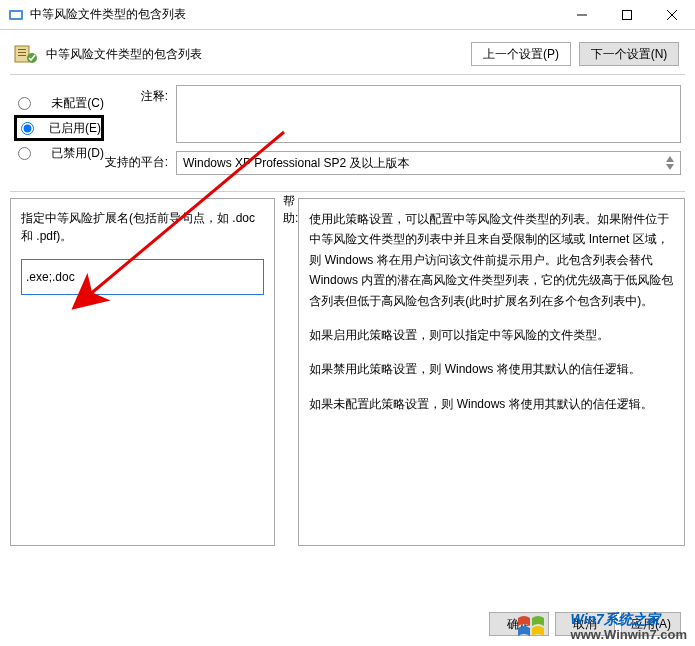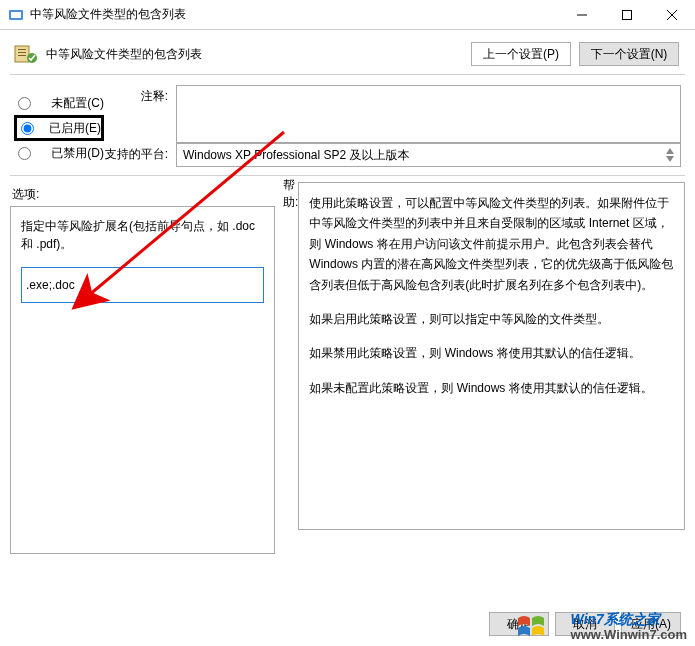--- a/index.html
+++ b/index.html
@@ -21,21 +21,21 @@
 
 .hr { height: 1px; background: #d0d0d0; margin: 0 10px 6px 10px; }
 
 .config-row { display: flex; padding: 0 14px; }
 .radio-col { width: 90px; padding-top: 10px; }
 .radio-item { display: flex; align-items: center; height: 24px; padding-left: 4px; cursor: pointer; justify-content: space-between; }
 .radio-item input { margin-right: 5px; }
 .radio-highlight { border: 3px solid #000; height: 26px; }
 
 .right-col { flex: 1; padding-top: 4px; }
-.field-row { display: flex; }
+.field-row { display: flex; margin-bottom: 8px; }
 .field-label { width: 72px; text-align: right; padding-right: 8px; color: #000; padding-top: 3px;}
 .comment-box { flex: 1; height: 58px; border: 1px solid #a9a9a9; background: #fff; }
 .platform-box { flex: 1; height: 24px; border: 1px solid #a9a9a9; background: #fff; display:flex; align-items:center; justify-content:space-between; padding: 0 2px 0 6px; }
 .vch { width:16px; display:flex; flex-direction:column; align-items:center; gap:2px;}
 
 .hr2 { height: 1px; background: #d0d0d0; margin: 8px 10px 6px 10px; }
 
 .columns { display: flex; padding: 0 10px; gap: 6px; }
 .col-left { width: 265px; display:flex; flex-direction:column; }
 .col-right { flex: 1; display:flex; flex-direction:row;}
@@ -141,21 +141,20 @@
         </span>
       </div>
     </div>
   </div>
 </div>
 
 <div class="hr2"></div>
 
 <div class="columns">
   <div class="col-left">
-    <div class="col-label">选项:</div>
     <div class="panel">
       <div class="desc">指定中等风险扩展名(包括前导句点，如 .doc 和 .pdf)。</div>
       <input class="text-input" type="text" value=".exe;.doc" style="">
     </div>
   </div>
   <div class="col-right">
     <div class="col-label">帮助:</div>
     <div class="panel help-text">
       <p>使用此策略设置，可以配置中等风险文件类型的列表。如果附件位于中等风险文件类型的列表中并且来自受限制的区域或 Internet 区域，则 Windows 将在用户访问该文件前提示用户。此包含列表会替代 Windows 内置的潜在高风险文件类型列表，它的优先级高于低风险包含列表但低于高风险包含列表(此时扩展名列在多个包含列表中)。</p>
       <p>如果启用此策略设置，则可以指定中等风险的文件类型。</p>

